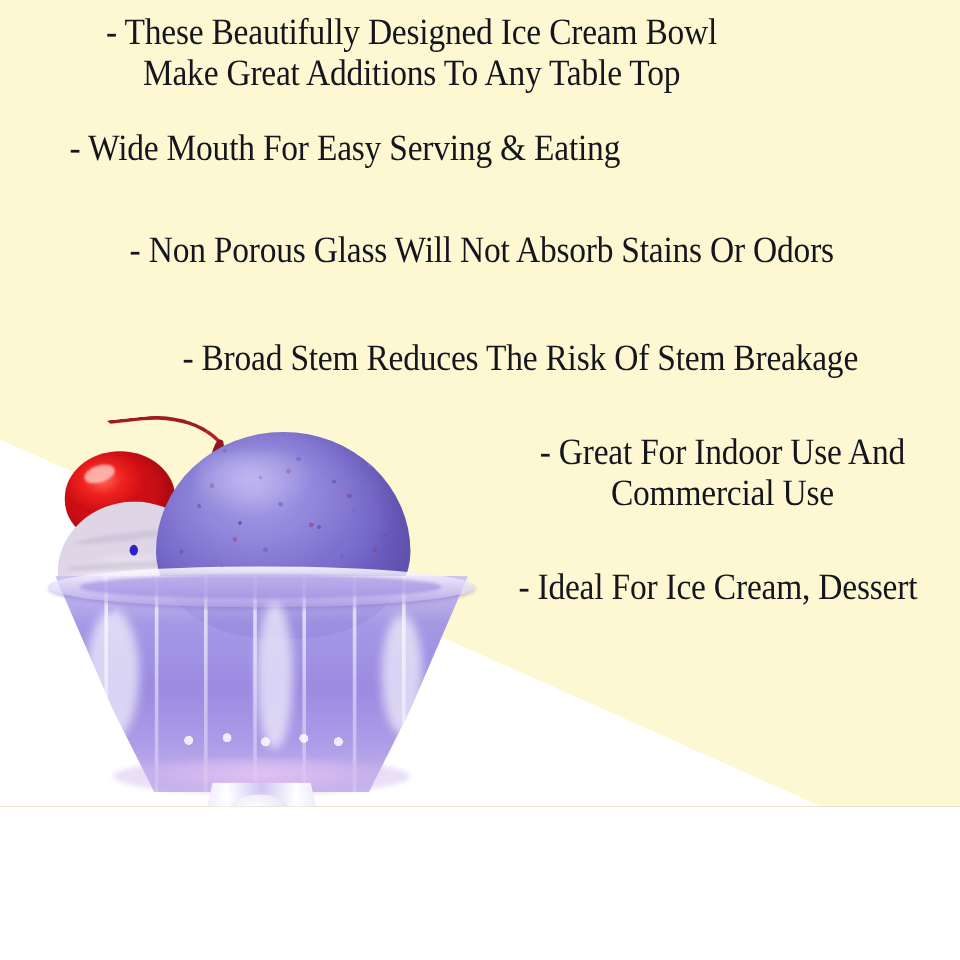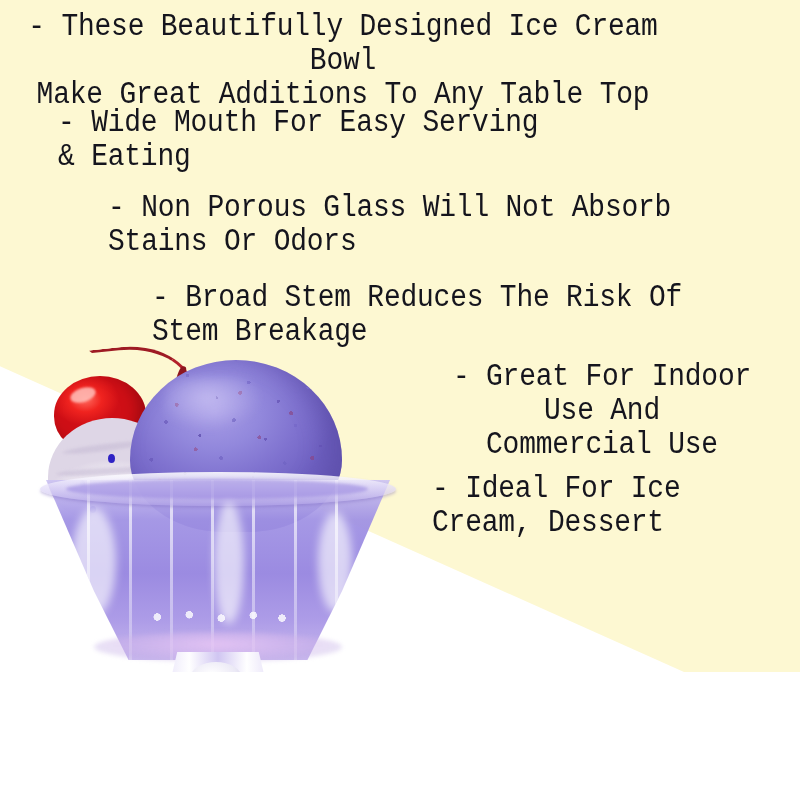--- a/index.html
+++ b/index.html
@@ -7,21 +7,21 @@
     margin: 0;
     padding: 0;
     background: #ffffff;
   }
   #canvas {
     position: relative;
     width: 800px;
     height: 672px;
     overflow: hidden;
     background: #a16207;
-    font-family: Liberation Mono, monospace;
+    font-family: Liberation Serif, serif;
   }
 
   
   .bg-white {
     position: absolute;
     inset: 0;
     background: #ffffff;
   }
   .bg-cream {
     position: absolute;

